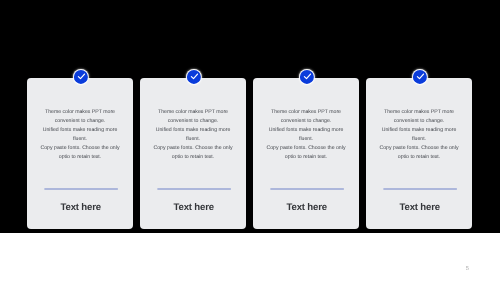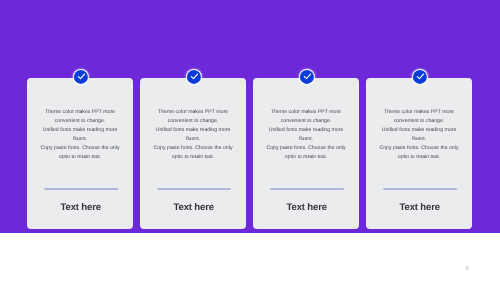--- a/index.html
+++ b/index.html
@@ -1,17 +1,17 @@
 <!DOCTYPE html>
 <html><head>
 <meta charset="utf-8">
 <style>
   html,body{margin:0;padding:0;}
   body{width:500px;height:281px;background:#ffffff;font-family:"Liberation Sans",sans-serif;overflow:hidden;-webkit-font-smoothing:antialiased;text-rendering:geometricPrecision;}
-  .slide{position:relative;width:500px;height:233px;background:#6d28d9;}
+  .slide{position:relative;width:500px;height:233px;background:#000000;}
   .label,.body,.pagenum{-webkit-font-smoothing:antialiased;will-change:opacity;opacity:0.999;}
   .cards{position:absolute;left:27px;top:77.6px;width:445px;height:151px;display:flex;gap:7px;}
   .card{position:relative;width:106px;height:151px;background:#EBECEE;border-radius:4px;box-sizing:border-box;}
   .badge{position:absolute;left:calc(50% + 1px);top:-1px;transform:translate(-50%,-50%);width:14.2px;height:14.2px;border-radius:50%;background:#0A3CDB;box-shadow:0 0 0 0.9px rgba(255,255,255,0.95), 0 0 2.2px 1.0px rgba(255,255,255,0.78);display:flex;align-items:center;justify-content:center;}
   .badge svg{width:9.0px;height:9.0px;display:block;overflow:visible;margin-top:0.4px;margin-left:-0.1px;}
   .body{position:absolute;left:-2px;right:-2px;top:30.3px;text-align:center;font-size:5.2px;line-height:9.1px;color:#46494F;letter-spacing:-0.01px;white-space:pre-line;}
   .rule{position:absolute;left:calc(50% + 1.3px);transform:translateX(-50%);top:110.4px;width:73.8px;height:1.8px;background:#ADB7DB;border-radius:1px;}
   .label{position:absolute;left:1.5px;right:0;top:124.6px;text-align:center;font-size:9.6px;font-weight:bold;color:#35373B;letter-spacing:-0.18px;}
   .pagenum{position:absolute;left:465.8px;top:266.9px;font-size:5.7px;line-height:5.7px;color:#B0B0B0;}
 </style>

